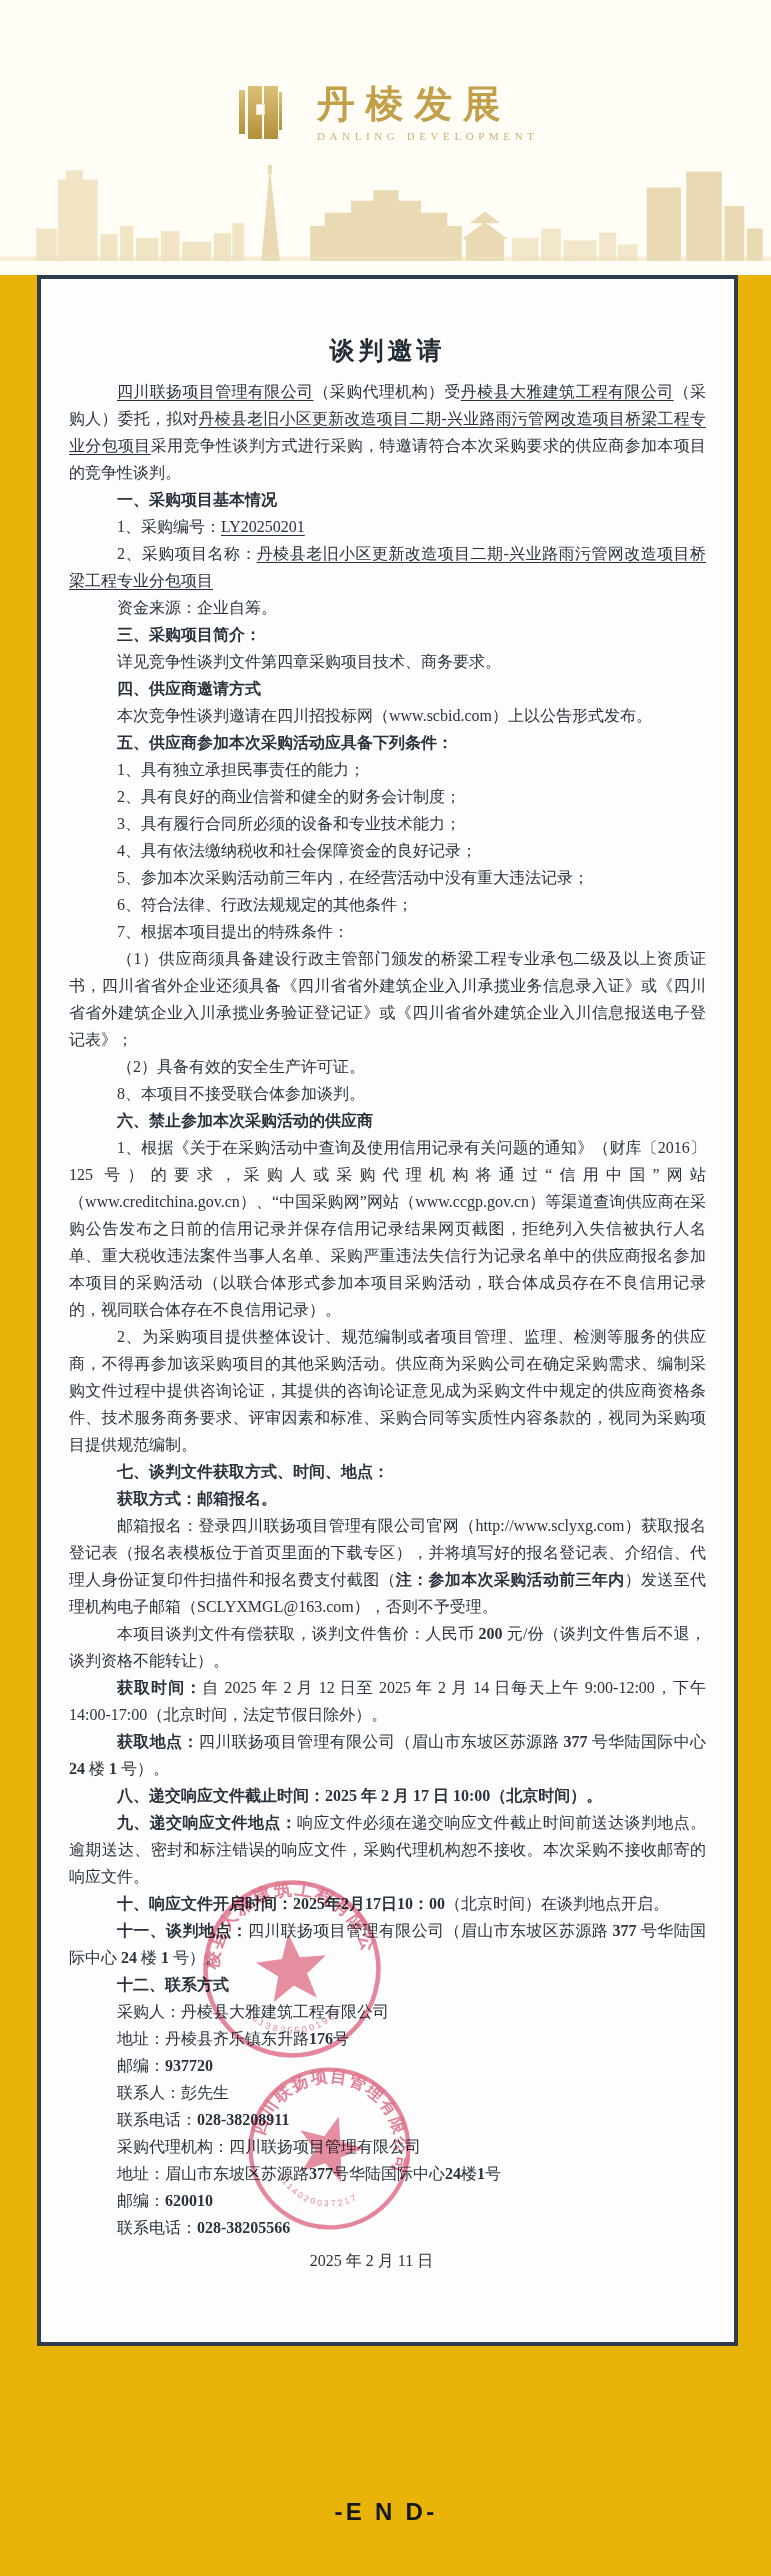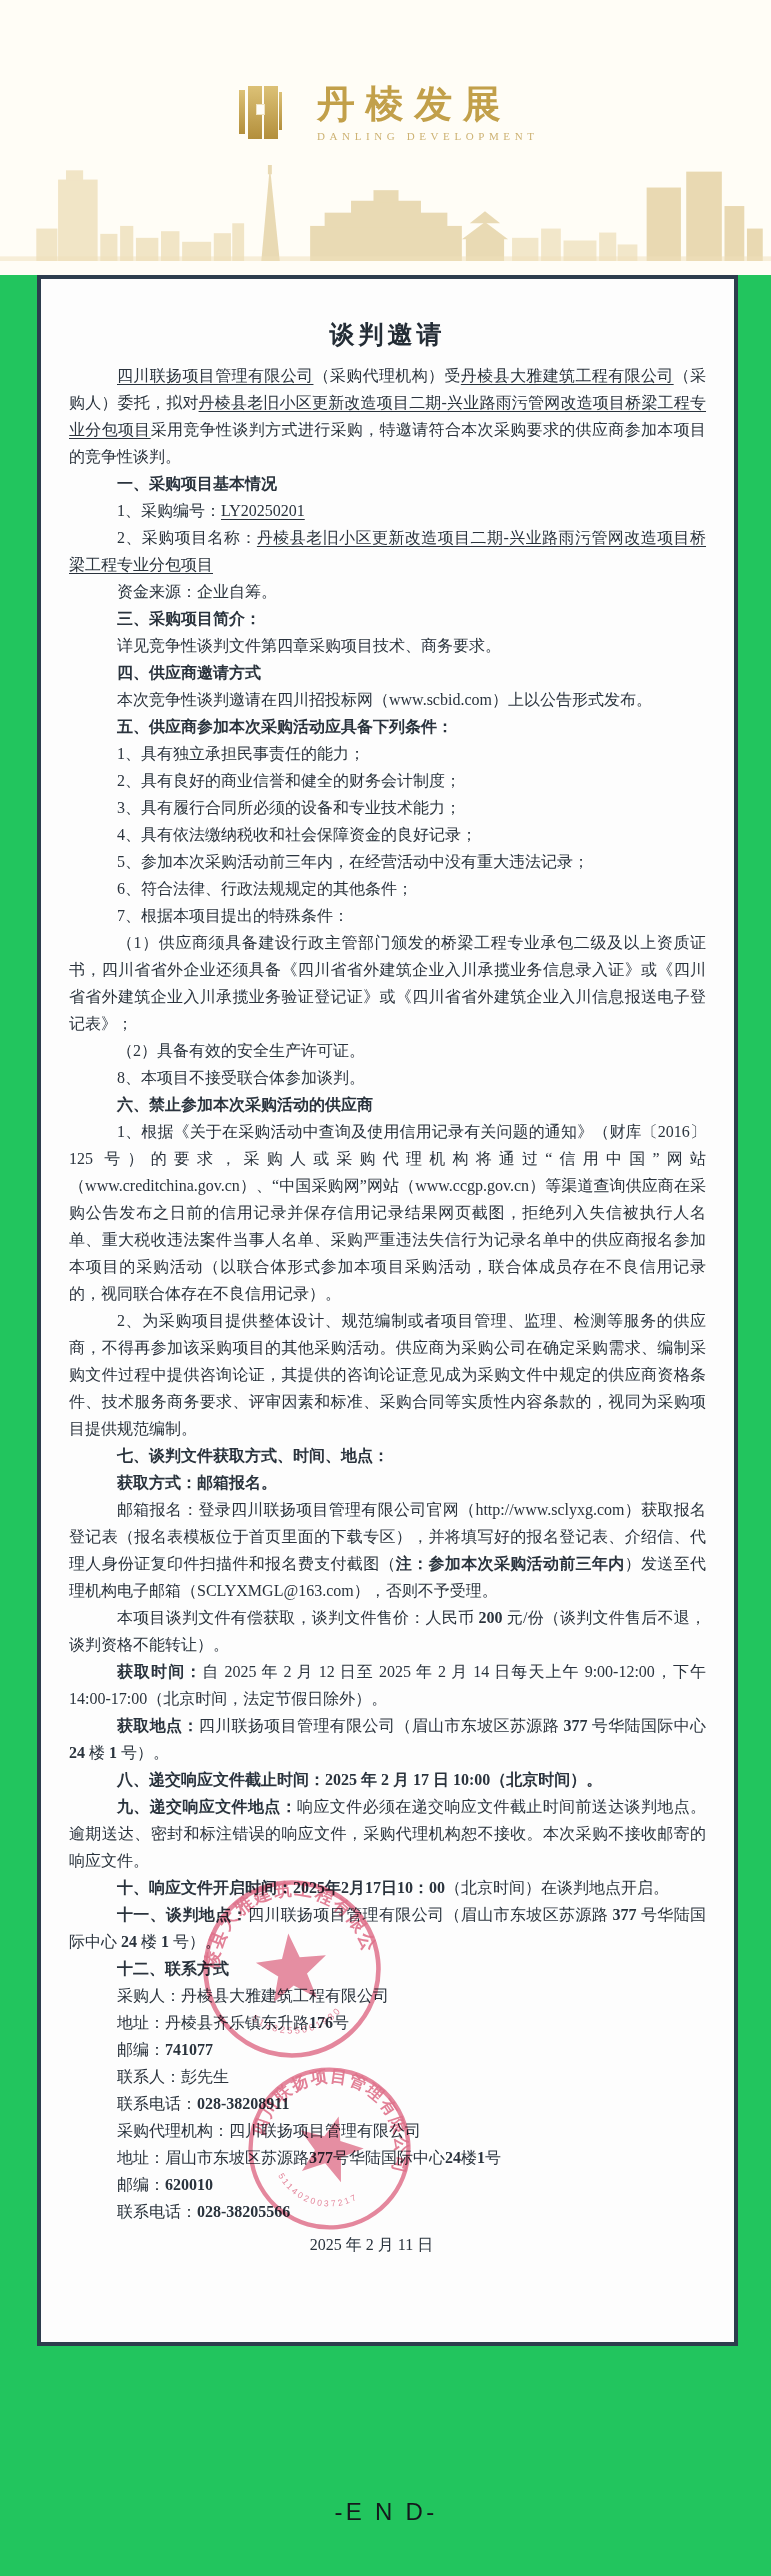--- a/index.html
+++ b/index.html
@@ -1,57 +1,57 @@
 <!DOCTYPE html>
 <html style="--gold: #c2a04a; --gold-light: #cdb273; --border: #2d3d4d; --stamp: #dd5f7c; --ink: #2a333d; --cream: #fffdf6;font-size:10.6px"><head>
 <meta charset="utf-8">
 <style>
   :root{
     --gold:#c2a04a; --gold-light:#cdb273; --gold-faint:#e7d2a0;
     --border:#2d3d4d; --stamp:#dd5f7c; --ink:#2a333d; --cream:#fffdf6;
   }
   *{margin:0;padding:0;box-sizing:border-box;}
   body{background:#ffffff;font-family:"Liberation Serif","DejaVu Serif",serif;}
-  .canvas{position:relative;width:772px;height:2576px;margin:0 auto;background:#22c55e;overflow:hidden;}
+  .canvas{position:relative;width:772px;height:2576px;margin:0 auto;background:#eab308;overflow:hidden;}
 
   
   .header{position:absolute;left:0;top:0;width:772px;height:275px;background:var(--cream);}
   .logo-row{position:absolute;left:239px;top:83px;display:flex;align-items:flex-start;}
   .logo-mark{position:relative;width:44px;height:53px;margin-top:2.6px;}
   .logo-mark .bar{position:absolute;background:linear-gradient(180deg,#dcc176,#b38f3c);}
   .bar1{left:0;top:4px;width:6px;height:44px;}
   .bar2{left:8.6px;top:0;width:14px;height:53px;}
   .bar3{left:25px;top:0;width:14px;height:53px;}
   .bar4{left:40px;top:6.6px;width:3.3px;height:38px;}
   .logo-notch{position:absolute;left:17px;top:18.5px;width:9.2px;height:10.6px;background:var(--cream);border:1.3px solid #efe3c2;}
   .logo-texts{margin-left:34px;}
   .logo-cn{font-size:38px;font-weight:700;color:var(--gold);letter-spacing:10.6px;line-height:42px;white-space:nowrap;}
   .logo-en{margin-top:5.3px;font-size:11px;color:var(--gold-light);letter-spacing:4.6px;white-space:nowrap;font-family:"Liberation Serif",serif;}
   .skyline{position:absolute;left:0;top:165px;width:772px;height:96px;}
 
   
   .page{position:absolute;left:37px;top:275px;width:701px;height:2071px;background:#fdfdfd;border:4.6px solid var(--border);overflow:hidden;}
-  .doc{padding:32px 28px 0 28px;color:var(--ink);font-size:16px;line-height:27px;text-align:justify;}
+  .doc{padding:32px 28px 0 28px;color:var(--ink);font-size:16px;line-height:27px;text-align:justify;margin-top:16px;}
   .title{font-size:25px;font-weight:700;text-align:center;letter-spacing:4px;line-height:37px;margin:5.3px 0 9.2px;color:#242d36;}
   .ln{text-indent:3em;}
   .ln.rt{text-align:center;text-indent:0;padding-right:32px;margin-top:5.3px;}
   .b{font-weight:700;}
   .u{text-decoration:underline;text-underline-offset:3.3px;text-decoration-thickness:1px;}
 
   
   .stamp{position:absolute;mix-blend-mode:multiply;opacity:.88;pointer-events:none;}
   .stampA{left:193px;top:1870px;width:198px;height:198px;transform:rotate(-6deg);}
   .stampB{left:237px;top:2056px;width:185px;height:185px;transform:rotate(16deg);}
   .seal-ring{fill:none;stroke:var(--stamp);stroke-width:7;stroke-opacity:.85;}
   .seal-star{fill:var(--stamp);fill-opacity:.8;}
   .seal-name{fill:var(--stamp);font-size:27px;font-weight:700;letter-spacing:3px;fill-opacity:.9;font-family:"Liberation Serif",serif;}
   .seal-code{fill:var(--stamp);font-size:14px;letter-spacing:4px;fill-opacity:.85;font-family:"Liberation Sans",sans-serif;}
 
   
-  .end-mark{position:absolute;left:0;top:2498px;width:772px;text-align:center;font-size:24px;font-weight:400;letter-spacing:3.3px;color:#15181c;font-family:"Liberation Sans",sans-serif;}
+  .end-mark{position:absolute;left:0;top:2498px;width:772px;text-align:center;font-size:24px;font-weight:700;letter-spacing:3.3px;color:#15181c;font-family:"Liberation Sans",sans-serif;}
 </style>
 </head>
 <body>
 
 <div class="canvas">
 
   <div class="header">
     <div class="logo-row">
       <div class="logo-mark">
         <div class="bar bar1"></div>
@@ -139,21 +139,21 @@
           <p class="ln"><span>本项目谈判文件有偿获取，谈判文件售价：人民币 </span><span class="b">200</span><span> 元/份（谈判文件售后不退，谈判资格不能转让）。</span></p>
           <p class="ln"><span class="b">获取时间：</span><span>自 2025 年 2 月 12 日至 2025 年 2 月 14 日每天上午 9:00-12:00，下午 14:00-17:00（北京时间，法定节假日除外）。</span></p>
           <p class="ln"><span class="b">获取地点：</span><span>四川联扬项目管理有限公司（眉山市东坡区苏源路 </span><span class="b">377</span><span> 号华陆国际中心 </span><span class="b">24</span><span> 楼 </span><span class="b">1</span><span> 号）。</span></p>
           <p class="ln h"><span class="b">八、递交响应文件截止时间：2025 年 2 月 17 日 10:00（北京时间）。</span></p>
           <p class="ln"><span class="b">九、递交响应文件地点：</span><span>响应文件必须在递交响应文件截止时间前送达谈判地点。逾期送达、密封和标注错误的响应文件，采购代理机构恕不接收。本次采购不接收邮寄的响应文件。</span></p>
           <p class="ln"><span class="b">十、响应文件开启时间：2025年2月17日10：00</span><span>（北京时间）在谈判地点开启。</span></p>
           <p class="ln"><span class="b">十一、谈判地点：</span><span>四川联扬项目管理有限公司（眉山市东坡区苏源路 </span><span class="b">377</span><span> 号华陆国际中心 </span><span class="b">24</span><span> 楼 </span><span class="b">1</span><span> 号）。</span></p>
           <p class="ln h"><span class="b">十二、联系方式</span></p>
           <p class="ln"><span>采购人：丹棱县大雅建筑工程有限公司</span></p>
           <p class="ln"><span>地址：丹棱县齐乐镇东升路</span><span class="b">176</span><span>号</span></p>
-          <p class="ln"><span>邮编：</span><span class="b">741077</span></p>
+          <p class="ln"><span>邮编：</span><span class="b">937720</span></p>
           <p class="ln"><span>联系人：彭先生</span></p>
           <p class="ln"><span>联系电话：</span><span class="b">028-38208911</span></p>
           <p class="ln"><span>采购代理机构：四川联扬项目管理有限公司</span></p>
           <p class="ln"><span>地址：眉山市东坡区苏源路</span><span class="b">377</span><span>号华陆国际中心</span><span class="b">24</span><span>楼</span><span class="b">1</span><span>号</span></p>
           <p class="ln"><span>邮编：</span><span class="b">620010</span></p>
           <p class="ln"><span>联系电话：</span><span class="b">028-38205566</span></p>
           <p class="ln rt"><span>2025 年 2 月 11 日</span></p>
         </div>
     </div>
   </div>

